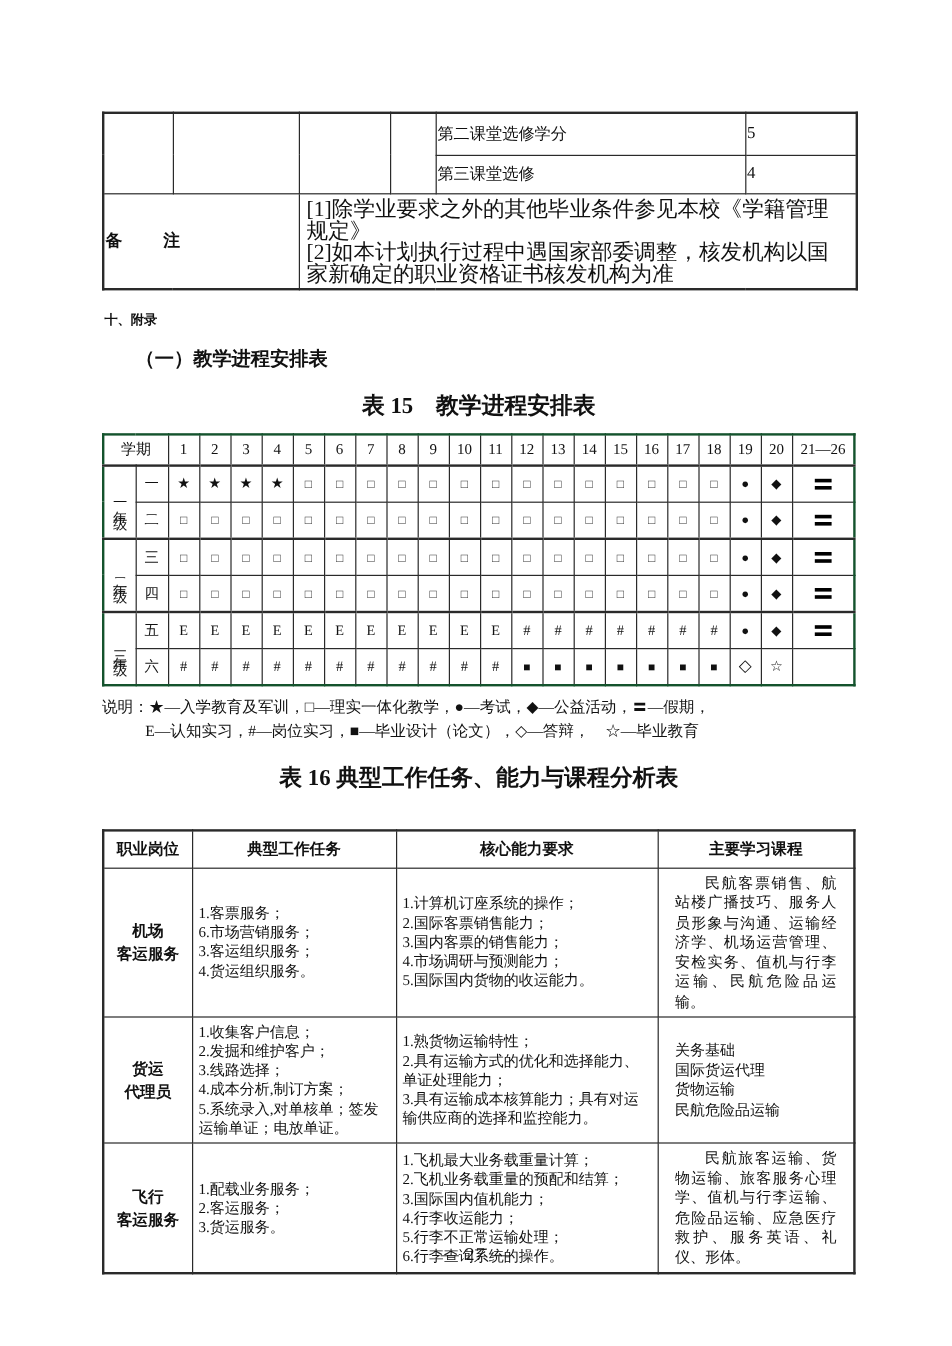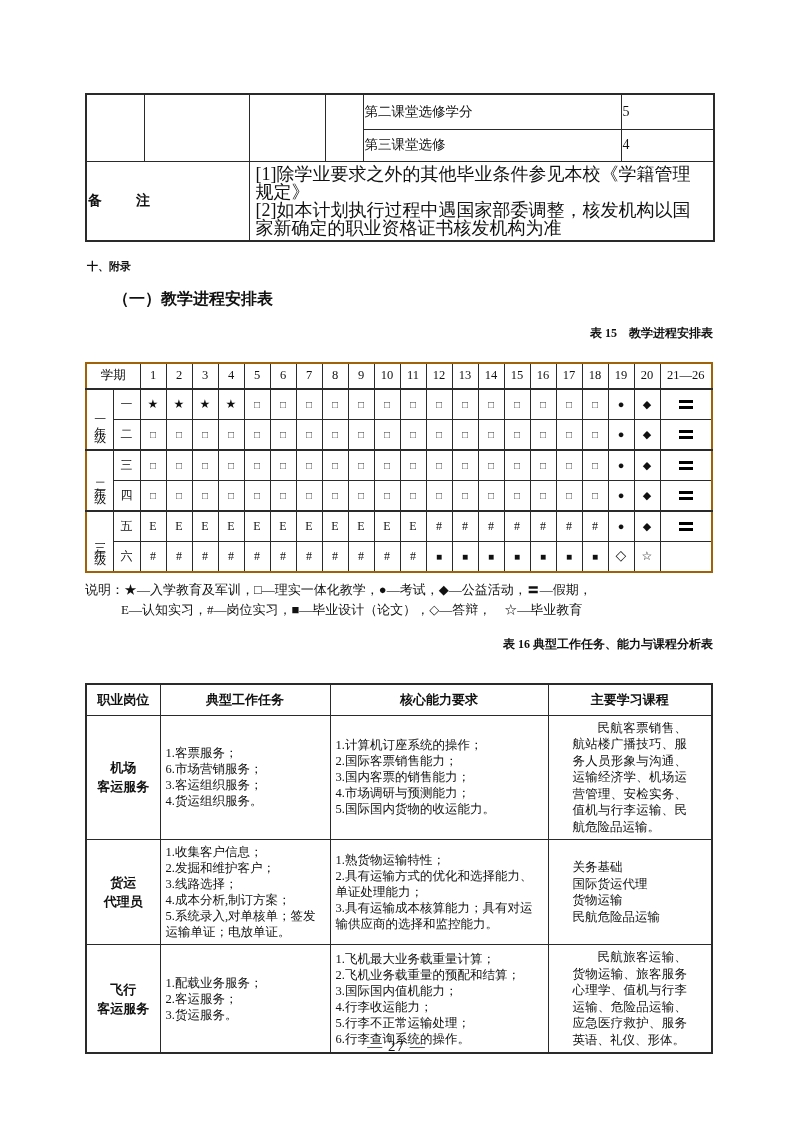--- a/index.html
+++ b/index.html
@@ -19,26 +19,26 @@
   
   .top-table{width:628px;border:2px solid #2a2a2a;font-size:13.5px;}
   .top-table td{vertical-align:middle;}
   .top-table .remark-label{font-weight:bold;font-size:14px;letter-spacing:2px;}
   .top-table .notes{text-align:left;padding:3px 6px;font-size:18px;line-height:18px;vertical-align:middle;}
   .top-table .val{font-size:14px;}
 
   
   .h-appendix{font-size:11px;font-weight:bold;margin:17px 0 0 2px;}
   .h-sub{font-size:16px;font-weight:bold;margin:15px 0 0 28px;}
-  .caption{width:628px;text-align:right;font-size:12px;font-weight:bold;}
+  .caption{width:628px;text-align:center;font-size:19px;font-weight:bold;}
   .caption15{margin:15px 0 7px 0;}
   .caption16{margin:16px 0 0 0;}
 
   
-  .sch{width:628px;border:2px solid #a16207;font-size:12px;margin-top:20px;}
+  .sch{width:628px;border:2px solid #14532d;font-size:12px;margin-top:10px;}
   .sch td{text-align:center;vertical-align:middle;padding:0;height:29px;}
   .sch tr.hdr td{height:24px;border-bottom:2px solid #2a2a2a;font-size:12.5px;}
   .sch tr.group-start td{border-top:2px solid #2a2a2a;}
   .sch .grade{writing-mode:vertical-rl;text-orientation:upright;letter-spacing:5px;font-size:12px;padding:2px 0;}
   .sch .sem{font-size:12px;}
   .sym{display:inline-block;line-height:1;}
   .sym-star{font-size:12px;}
   .sym-box{font-size:10px;color:#333;}
   .sym-dot{font-size:11px;}
   .sym-diamond{font-size:11px;}
@@ -52,21 +52,21 @@
   
   .legend{width:636px;font-size:13px;line-height:20px;margin-top:7px;}
   .legend .l2{padding-left:36px;}
 
   
   .jobs{width:628px;border:2px solid #2a2a2a;font-size:12.5px;margin-top:30px;}
   .jobs td{vertical-align:middle;}
   .jobs tr.hdr td{height:28px;text-align:center;font-weight:bold;font-size:13px;}
   .jobs .post{text-align:center;font-weight:bold;font-size:13px;line-height:19px;}
   .jobs .tasks,.jobs .abil{text-align:left;padding:4px 5px;line-height:16px;}
-  .jobs .courses{text-align:left;padding:4px 24px;line-height:16.5px;}
+  .jobs .courses{text-align:left;padding:4px 14px;line-height:16.5px;}
   .jobs .courses .para{text-indent:2em;text-align:justify;}
   .jobs tr.r1{height:100px;}
   .jobs tr.r2{height:98px;}
   .jobs tr.r3{height:97px;}
 
   
   .footer{position:absolute;left:0;top:1038px;width:793px;text-align:center;font-size:15px;letter-spacing:1px;}
 </style>
 </head>
 <body>

